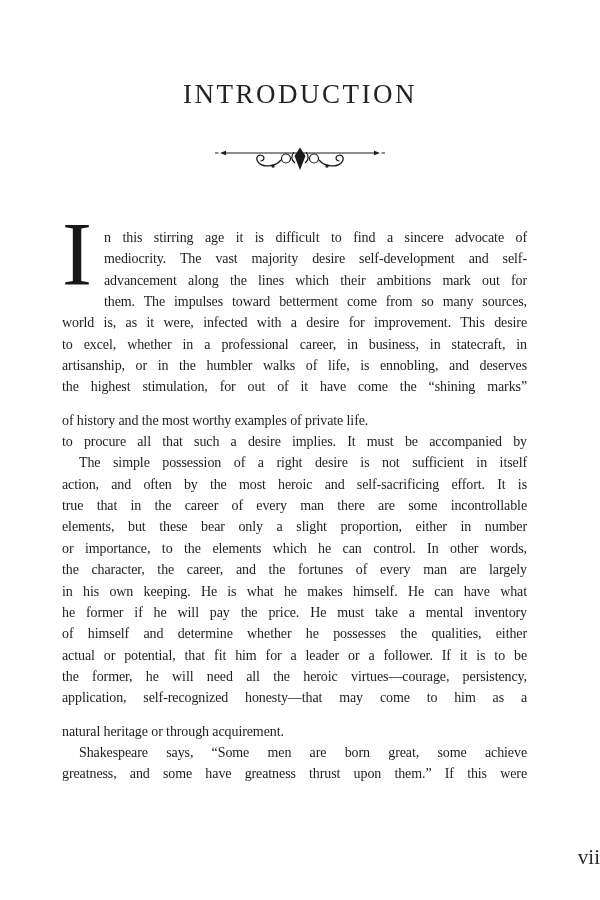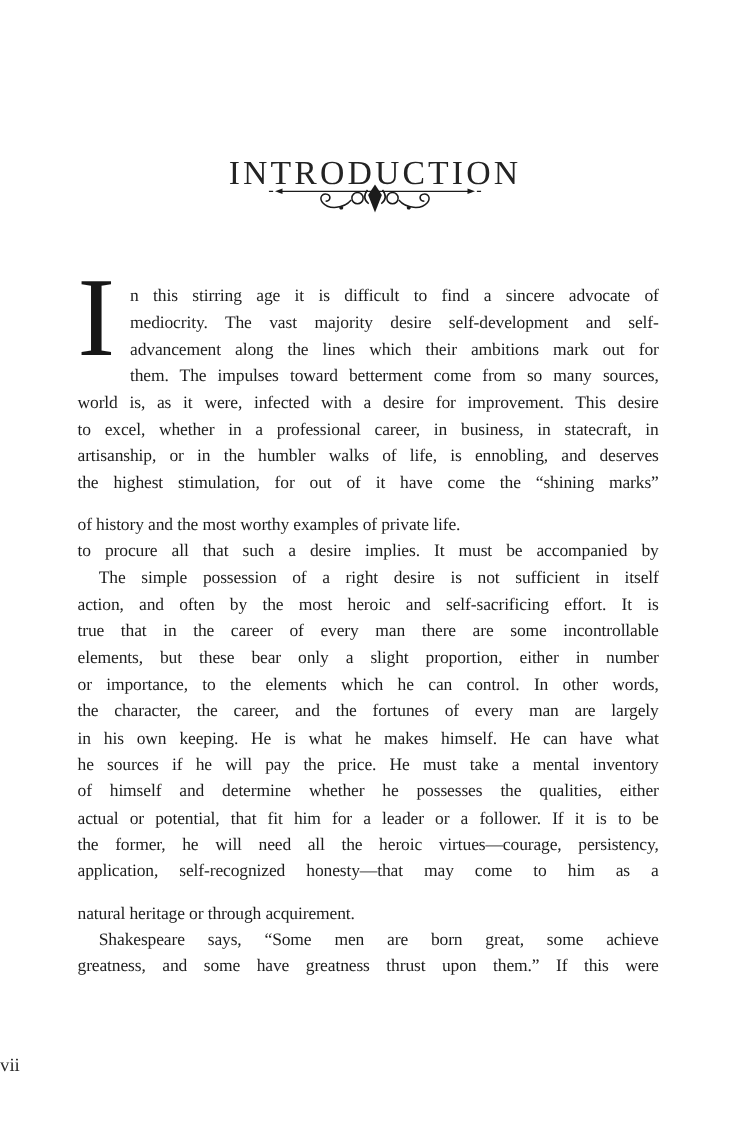--- a/index.html
+++ b/index.html
@@ -15,21 +15,20 @@
   .chapter-title {
     position: absolute;
     top: 79px;
     left: 0;
     width: 100%;
     text-align: center;
     font-size: 27px;
     font-weight: normal;
     letter-spacing: 2.5px;
     color: #232323;
-    margin-top: 44px;
   }
   .ornament-wrap {
     position: absolute;
     top: 144px;
     left: 50%;
     transform: translateX(-50%);
     line-height: 0;
   }
   .body-text {
     position: absolute;
@@ -58,22 +57,22 @@
     font-size: 90px;
     line-height: 50px;
     color: #171717;
     text-align: left;
   }
   .page-number {
     position: absolute;
     top: 845px;
     left: 0;
     width: 100%;
-    text-align: left;
-    font-size: 15px;
+    text-align: right;
+    font-size: 21px;
     color: #2a2a2a;
   }
   .orn { stroke: #1b1b1b; fill: none; stroke-width: 1.2; }
   .orn-fill { fill: #1b1b1b; stroke: none; }
   .orn-line { stroke: #1b1b1b; stroke-width: 1; }
 </style>
 </head>
 <body>
 
 <div class="page">
@@ -122,21 +121,21 @@
       </div>
       <div class="para">
         <div class="line">to procure all that such a desire implies. It must be accompanied by</div>
         <div class="line indent">The simple possession of a right desire is not sufficient in itself</div>
         <div class="line">action, and often by the most heroic and self-sacrificing effort. It is</div>
         <div class="line">true that in the career of every man there are some incontrollable</div>
         <div class="line">elements, but these bear only a slight proportion, either in number</div>
         <div class="line">or importance, to the elements which he can control. In other words,</div>
         <div class="line">the character, the career, and the fortunes of every man are largely</div>
         <div class="line">in his own keeping. He is what he makes himself. He can have what</div>
-        <div class="line">he sources if he will pay the price. He must take a mental inventory</div>
+        <div class="line">he former if he will pay the price. He must take a mental inventory</div>
         <div class="line">of himself and determine whether he possesses the qualities, either</div>
         <div class="line">actual or potential, that fit him for a leader or a follower. If it is to be</div>
         <div class="line">the former, he will need all the heroic virtues—courage, persistency,</div>
         <div class="line">application, self-recognized honesty—that may come to him as a</div>
         <div class="line last">natural heritage or through acquirement.</div>
       </div>
       <div class="para">
         <div class="line indent">Shakespeare says, “Some men are born great, some achieve</div>
         <div class="line">greatness, and some have greatness thrust upon them.” If this were</div>
       </div>

